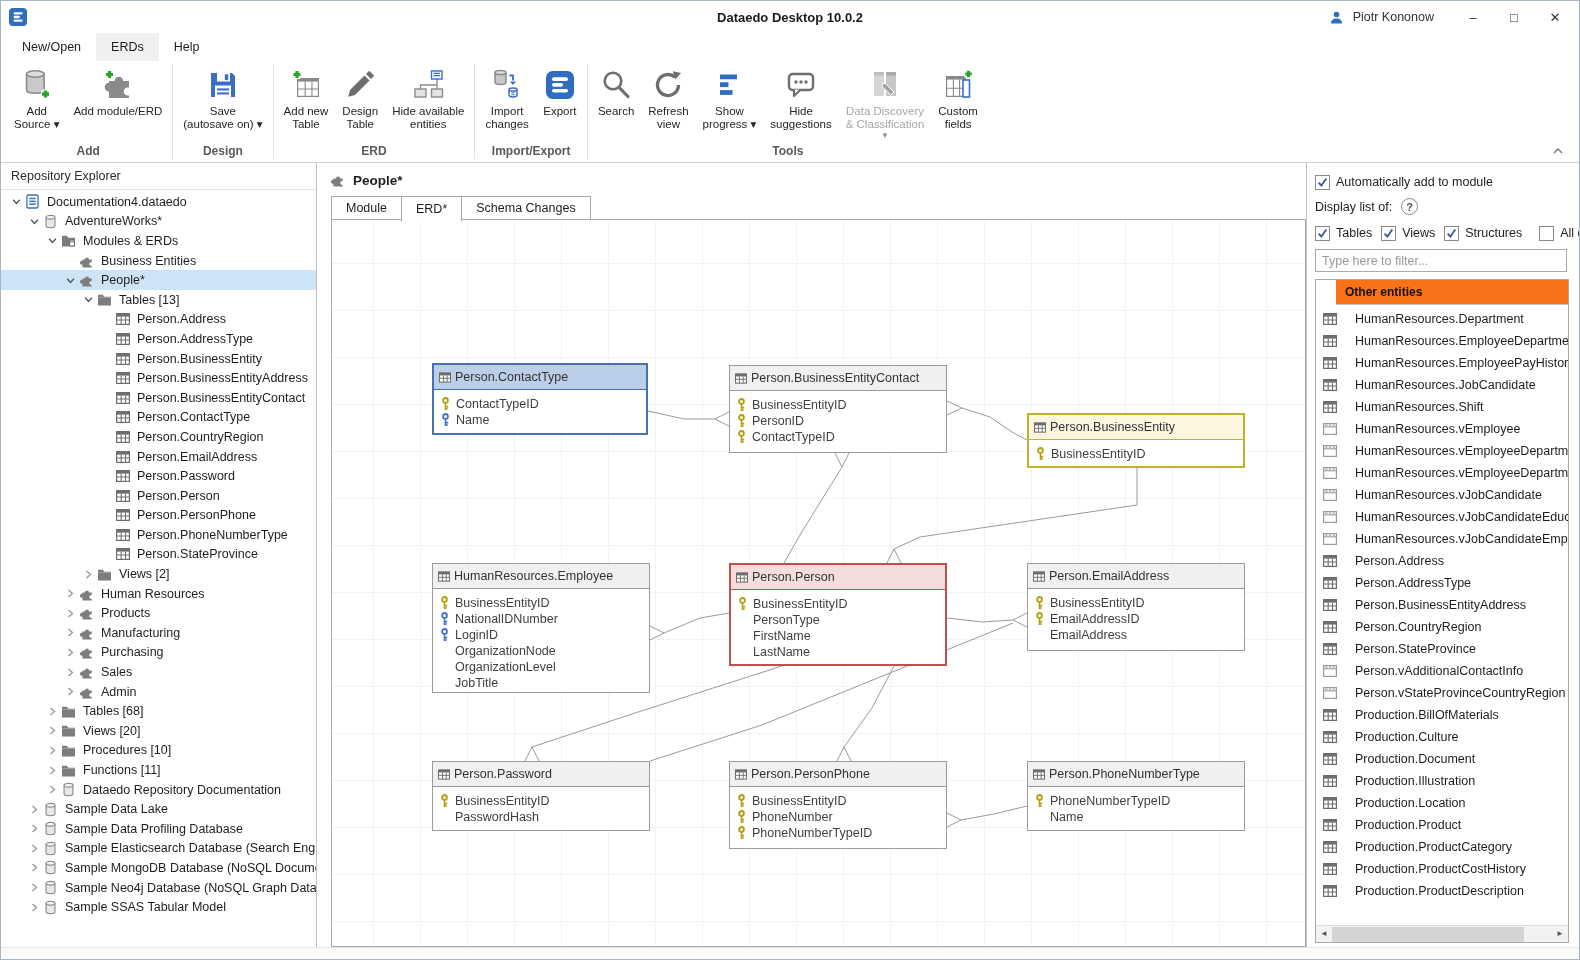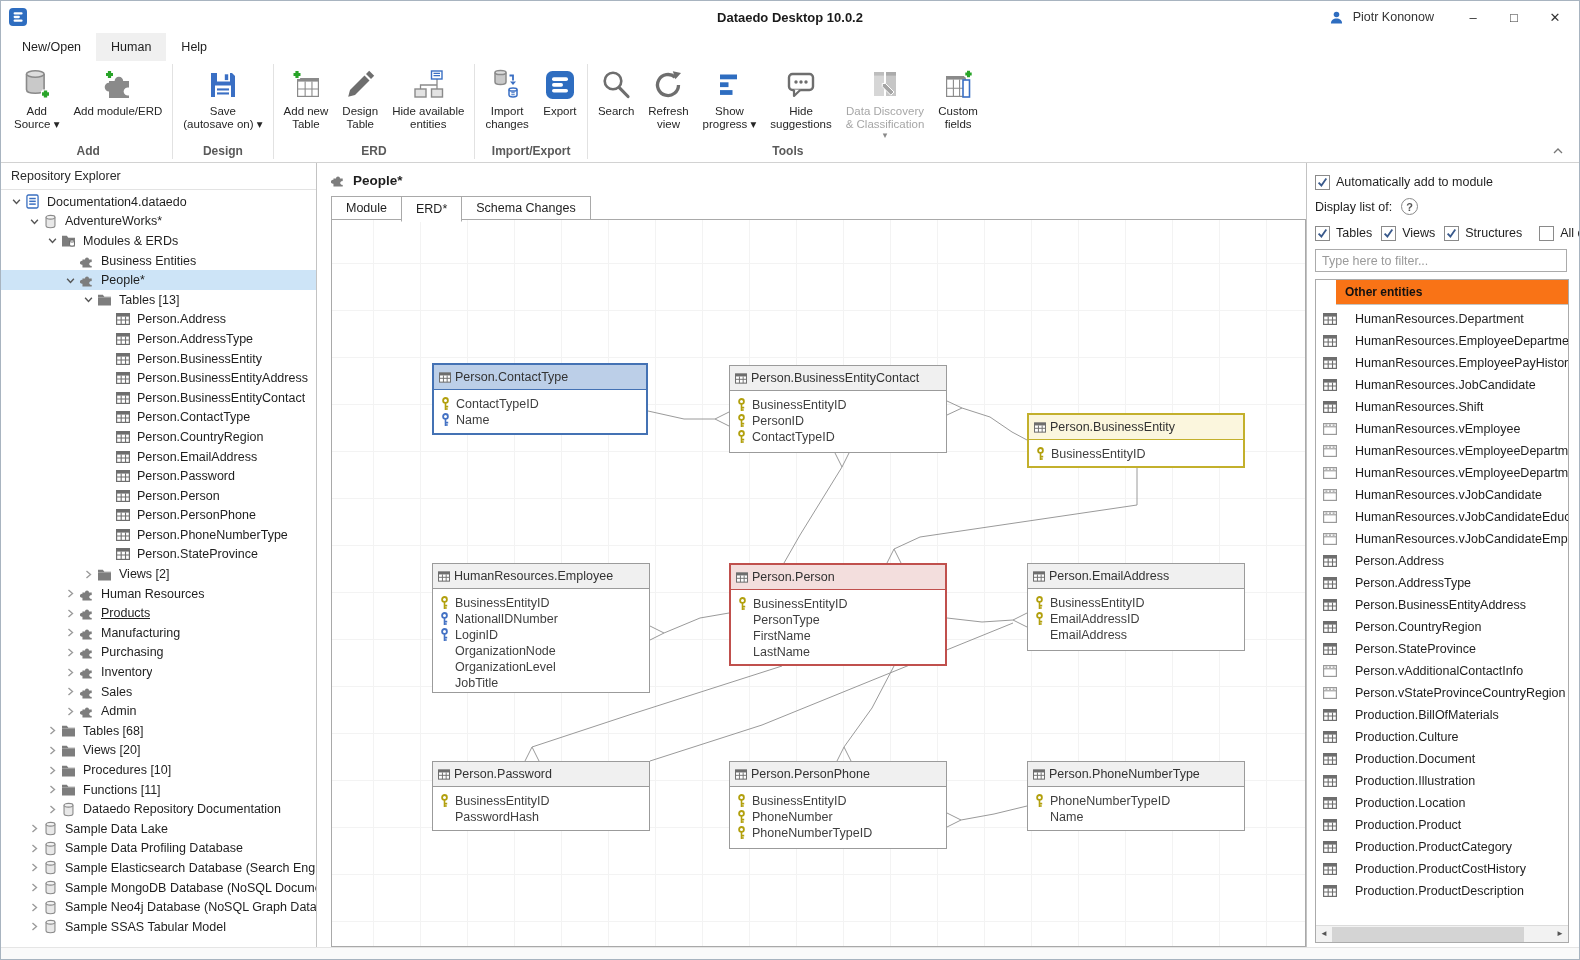--- a/index.html
+++ b/index.html
@@ -112,21 +112,21 @@
         </span>
       <span class="user-name">Piotr Kononow</span>
       <span class="winbtn">–</span>
       <span class="winbtn">□</span>
       <span class="winbtn">✕</span>
     </div>
   </div>
 
   <div class="ribbon-tabs" id="ribbonTabs">
       <span class="rtab">New/Open</span>
-      <span class="rtab active">Human</span>
+      <span class="rtab active">ERDs</span>
       <span class="rtab">Help</span>
     </div>
 
   <div class="ribbon" id="ribbon">
     <span class="ribbon-collapse" id="collapseIc">
         <svg width="10" height="6" viewBox="0 0 10 6">
           <path d="M1 5l4-4 4 4" fill="none" stroke="#777" stroke-width="1.3"></path>
         </svg>
       </span>
   <div class="rgroup">
@@ -510,21 +510,21 @@
                 <path d="M2.2 0.8l3.6 3.2-3.6 3.2" fill="none" stroke="#9a9a9a" stroke-width="1.2"></path>
               </svg>
             </span>
             <span class="ticon">
               <svg width="14" height="14" viewBox="0 0 16 16">
                 <path d="M2.8 6.2h2.9a2.3 2.3 0 1 1 4.6 0h3.1v3.1a2.2 2.2 0 1 0 0 4.2v1.9H2.8v-3.2a2.3 2.3 0 1 1 0-4.4z" fill="#7d7d7d"></path>
               </svg>
             </span>
             <span class="tlabel">Human Resources</span>
           </div>
-          <div class="trow" style="padding-left: 62px; text-decoration: underline;">
+          <div class="trow" style="padding-left: 62px;">
             <span class="tarrow">
               <svg width="9" height="9" viewBox="0 0 8 8">
                 <path d="M2.2 0.8l3.6 3.2-3.6 3.2" fill="none" stroke="#9a9a9a" stroke-width="1.2"></path>
               </svg>
             </span>
             <span class="ticon">
               <svg width="14" height="14" viewBox="0 0 16 16">
                 <path d="M2.8 6.2h2.9a2.3 2.3 0 1 1 4.6 0h3.1v3.1a2.2 2.2 0 1 0 0 4.2v1.9H2.8v-3.2a2.3 2.3 0 1 1 0-4.4z" fill="#7d7d7d"></path>
               </svg>
             </span>
@@ -548,33 +548,20 @@
               <svg width="9" height="9" viewBox="0 0 8 8">
                 <path d="M2.2 0.8l3.6 3.2-3.6 3.2" fill="none" stroke="#9a9a9a" stroke-width="1.2"></path>
               </svg>
             </span>
             <span class="ticon">
               <svg width="14" height="14" viewBox="0 0 16 16">
                 <path d="M2.8 6.2h2.9a2.3 2.3 0 1 1 4.6 0h3.1v3.1a2.2 2.2 0 1 0 0 4.2v1.9H2.8v-3.2a2.3 2.3 0 1 1 0-4.4z" fill="#7d7d7d"></path>
               </svg>
             </span>
             <span class="tlabel">Purchasing</span>
-          </div>
-          <div class="trow" style="padding-left: 62px;">
-            <span class="tarrow">
-              <svg width="9" height="9" viewBox="0 0 8 8">
-                <path d="M2.2 0.8l3.6 3.2-3.6 3.2" fill="none" stroke="#9a9a9a" stroke-width="1.2"></path>
-              </svg>
-            </span>
-            <span class="ticon">
-              <svg width="14" height="14" viewBox="0 0 16 16">
-                <path d="M2.8 6.2h2.9a2.3 2.3 0 1 1 4.6 0h3.1v3.1a2.2 2.2 0 1 0 0 4.2v1.9H2.8v-3.2a2.3 2.3 0 1 1 0-4.4z" fill="#7d7d7d"></path>
-              </svg>
-            </span>
-            <span class="tlabel">Inventory</span>
           </div>
           <div class="trow" style="padding-left: 62px;">
             <span class="tarrow">
               <svg width="9" height="9" viewBox="0 0 8 8">
                 <path d="M2.2 0.8l3.6 3.2-3.6 3.2" fill="none" stroke="#9a9a9a" stroke-width="1.2"></path>
               </svg>
             </span>
             <span class="ticon">
               <svg width="14" height="14" viewBox="0 0 16 16">
                 <path d="M2.8 6.2h2.9a2.3 2.3 0 1 1 4.6 0h3.1v3.1a2.2 2.2 0 1 0 0 4.2v1.9H2.8v-3.2a2.3 2.3 0 1 1 0-4.4z" fill="#7d7d7d"></path>

